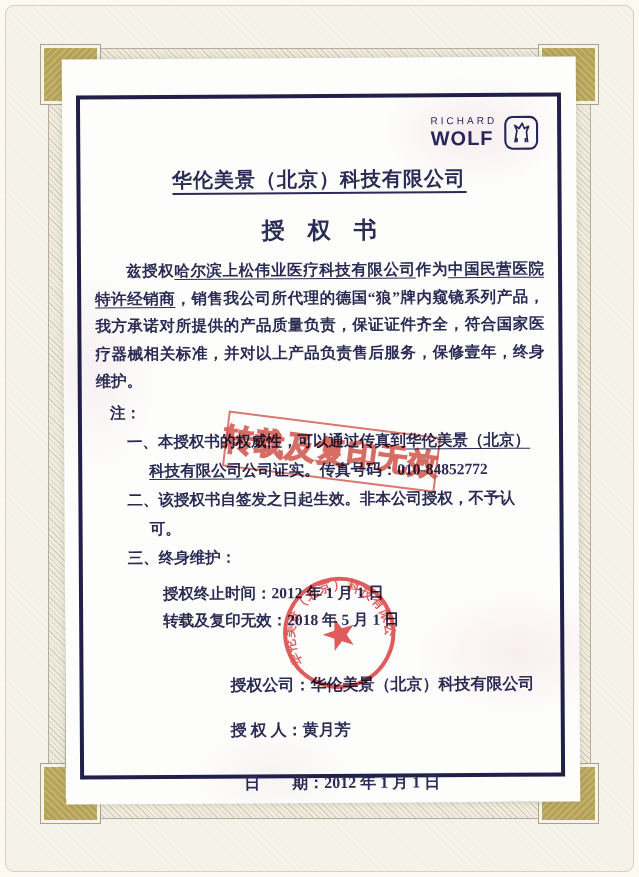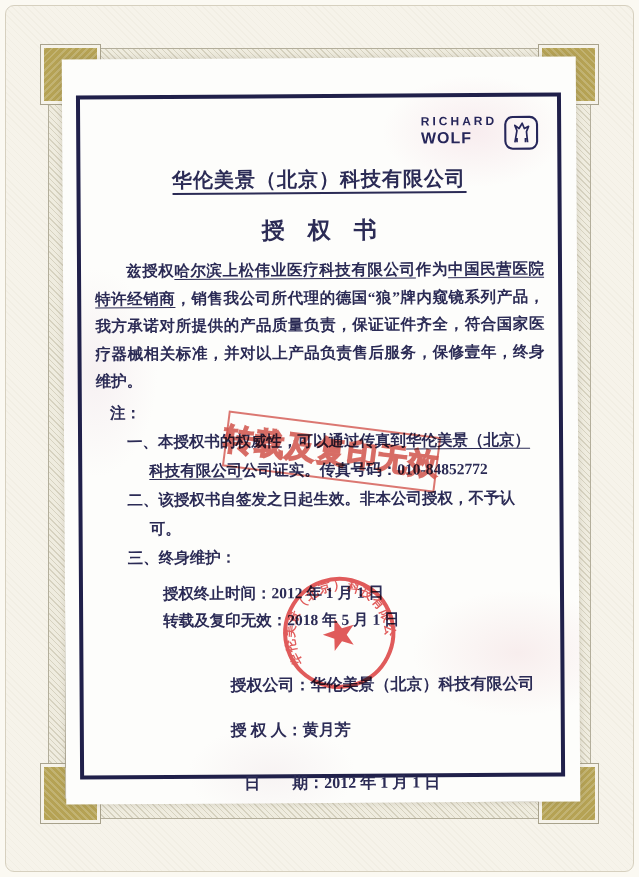--- a/index.html
+++ b/index.html
@@ -31,22 +31,22 @@
          background-image:
            radial-gradient(ellipse 130px 80px at 80% 10%,rgba(238,205,215,.35),transparent 70%),
            radial-gradient(ellipse 90px 150px at 6% 42%,rgba(232,212,222,.30),transparent 70%),
            radial-gradient(ellipse 150px 90px at 88% 80%,rgba(236,202,206,.30),transparent 70%),
            radial-gradient(ellipse 120px 70px at 40% 96%,rgba(230,214,220,.25),transparent 70%);}
   .frame{position:absolute;left:14px;top:36px;right:15px;bottom:25px;border:4px solid #20204a;
          padding:0 14px;box-sizing:border-box;color:#2b2b55;}
   
   .logo{display:flex;justify-content:flex-end;align-items:center;gap:6px;margin:18px 4px 0 0;}
   .logo-text{text-align:left;color:#26265a;font-family:"Liberation Sans","DejaVu Sans",sans-serif;}
-  .logo-top{font-size:12px;font-weight:bold;letter-spacing:3px;line-height:10px;}
-  .logo-bottom{font-size:16px;font-weight:900;letter-spacing:1px;line-height:24px;}
+  .logo-top{font-size:10px;font-weight:normal;letter-spacing:3px;line-height:10px;}
+  .logo-bottom{font-size:20px;font-weight:900;letter-spacing:1px;line-height:24px;}
   
   .company-header{text-align:center;margin-top:14px;}
   .company-header span{font-size:20px;font-weight:bold;letter-spacing:1px;
         border-bottom:2px solid #2b2b55;padding-bottom:2px;}
   .doc-title{text-align:center;margin-top:22px;font-size:23px;font-weight:bold;}
   
   .para{margin:10px 0 0 0;font-size:15.5px;font-weight:bold;line-height:27.5px;
         text-indent:2em;text-align:justify;}
   .u{text-decoration:underline;text-underline-offset:3px;}
   .note-label{margin:4px 0 0 14px;font-size:15.5px;font-weight:bold;line-height:28px;}

